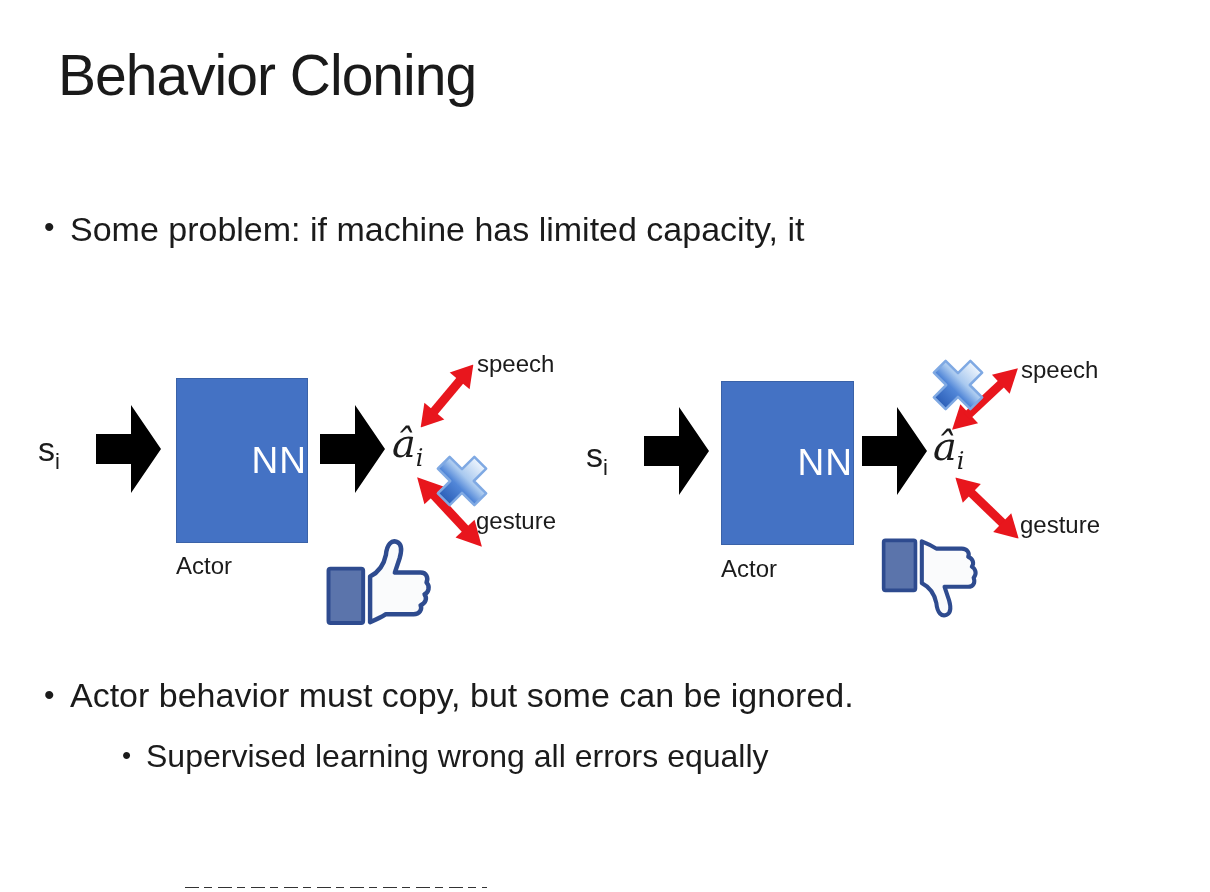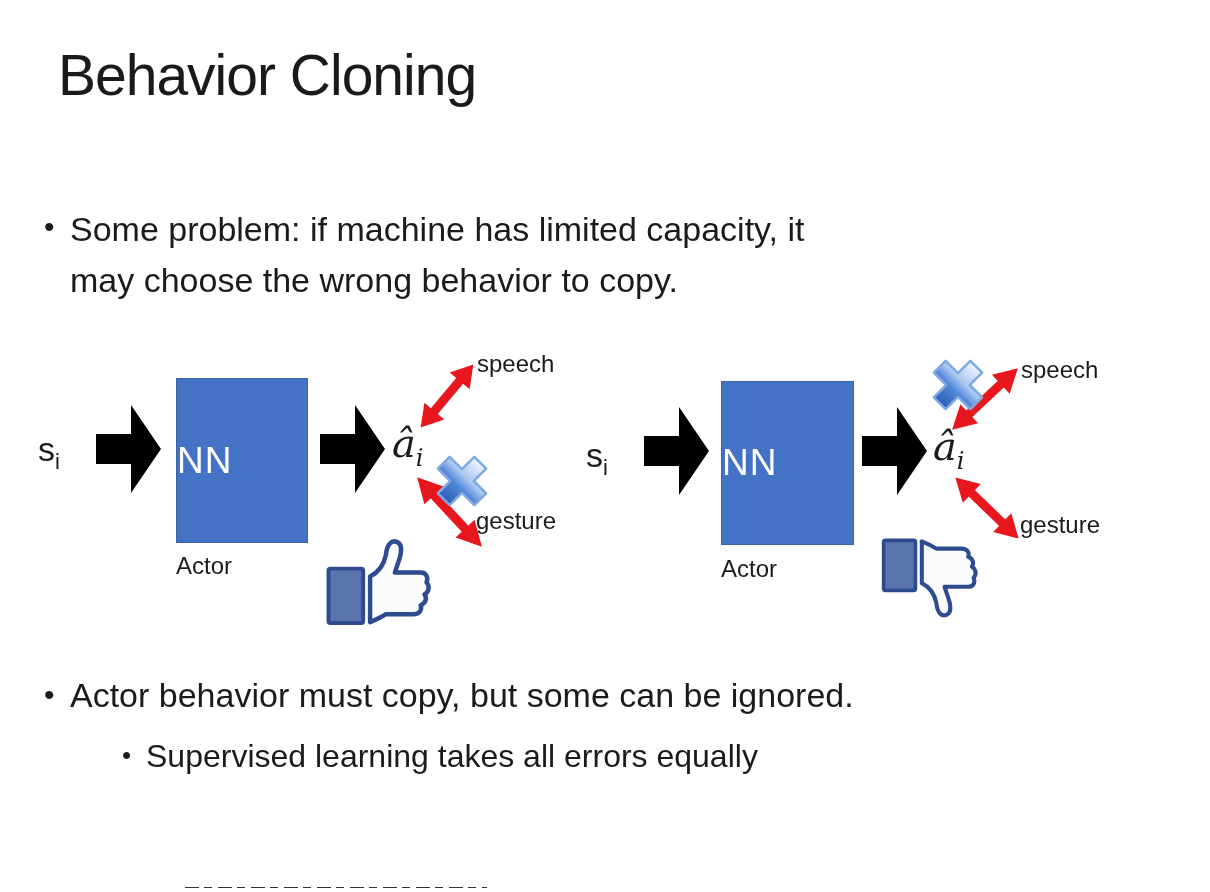--- a/index.html
+++ b/index.html
@@ -40,21 +40,21 @@
   .ahat-label{
     font-family:"DejaVu Serif", serif;
     font-style:italic;
     font-size:40px;white-space:nowrap;
   }
   .ahat-label sub{font-size:24px;}
 
   .nn-box{
     background:#4472c4;
     border:1.5px solid #3a62a8;
-    display:flex;align-items:center;justify-content:flex-start;
+    display:flex;align-items:center;justify-content:flex-end;
   }
   .nn-box .nn-text{color:#ffffff;font-size:37px;letter-spacing:1px;}
 
   .actor-label{font-size:24px;text-align:left;}
   .side-word{font-size:24px;white-space:nowrap;}
 
   .clipped-artifact{
     left:185px;top:887px;width:302px;height:5px;
     background:repeating-linear-gradient(90deg,
       #1c1c1c 0 14px, #ffffff 14px 19px,
@@ -77,21 +77,20 @@
       </linearGradient>
     </defs>
   </svg>
 
   <div class="abs title">Behavior Cloning</div>
 
   <div class="abs bullet1 bullet-row">
     <span class="bullet-dot">•</span>
     <span class="b-text">
       <span>Some problem: if machine has limited capacity, it</span><br>
-      <span>may choose the wrong behavior to copy.</span>
     </span>
   </div>
 
   <div>
 
     <div class="abs s-label" style="left:38px;top:430px;">
       <span>s</span><sub>i</sub>
     </div>
 
     <svg class="abs" style="left:96px;top:402px;" width="66" height="94" viewBox="0 0 66 94">
@@ -205,18 +204,18 @@
     </svg>
   </div>
 
   <div class="abs bullet2 bullet-row">
     <span class="bullet-dot">•</span>
     <span class="b-text">Actor behavior must copy, but some can be ignored.</span>
   </div>
 
   <div class="abs bullet-sub bullet-row">
     <span class="bullet-dot">•</span>
-    <span class="b-text">Supervised learning takes all errors equally</span>
+    <span class="b-text">Supervised learning wrong all errors equally</span>
   </div>
 
   <div class="abs clipped-artifact"></div>
 
 </div>
 
 </body></html>

